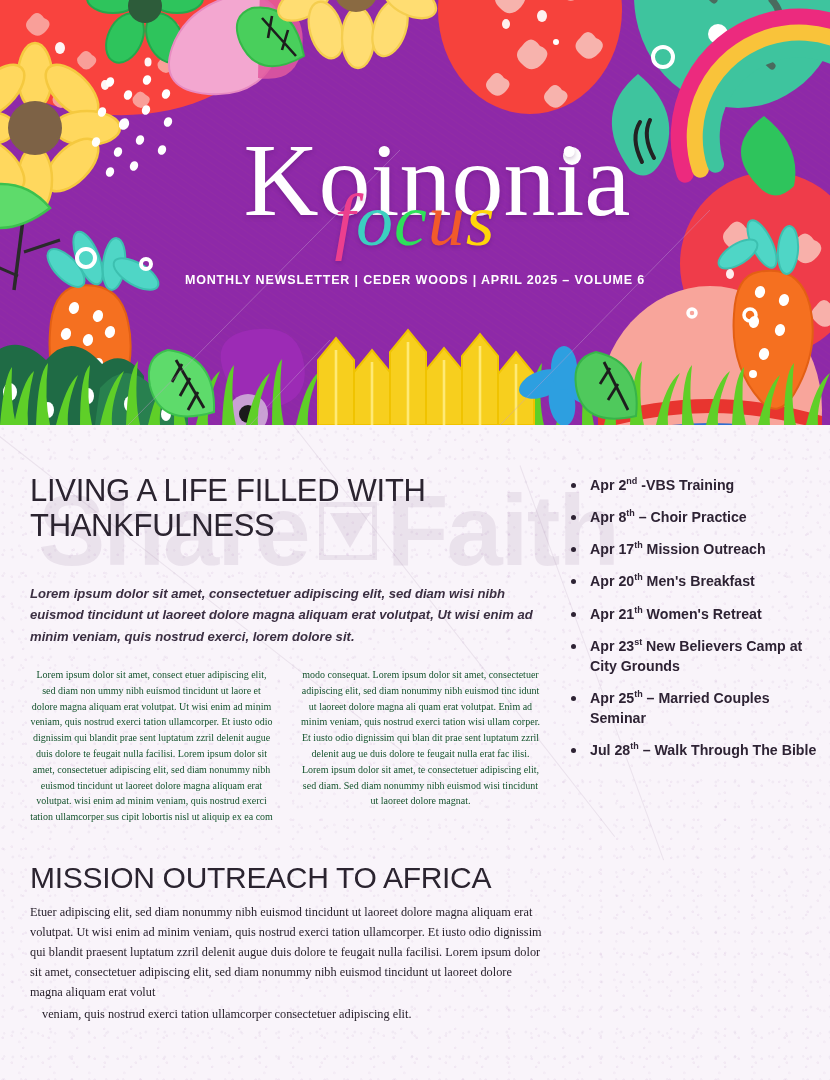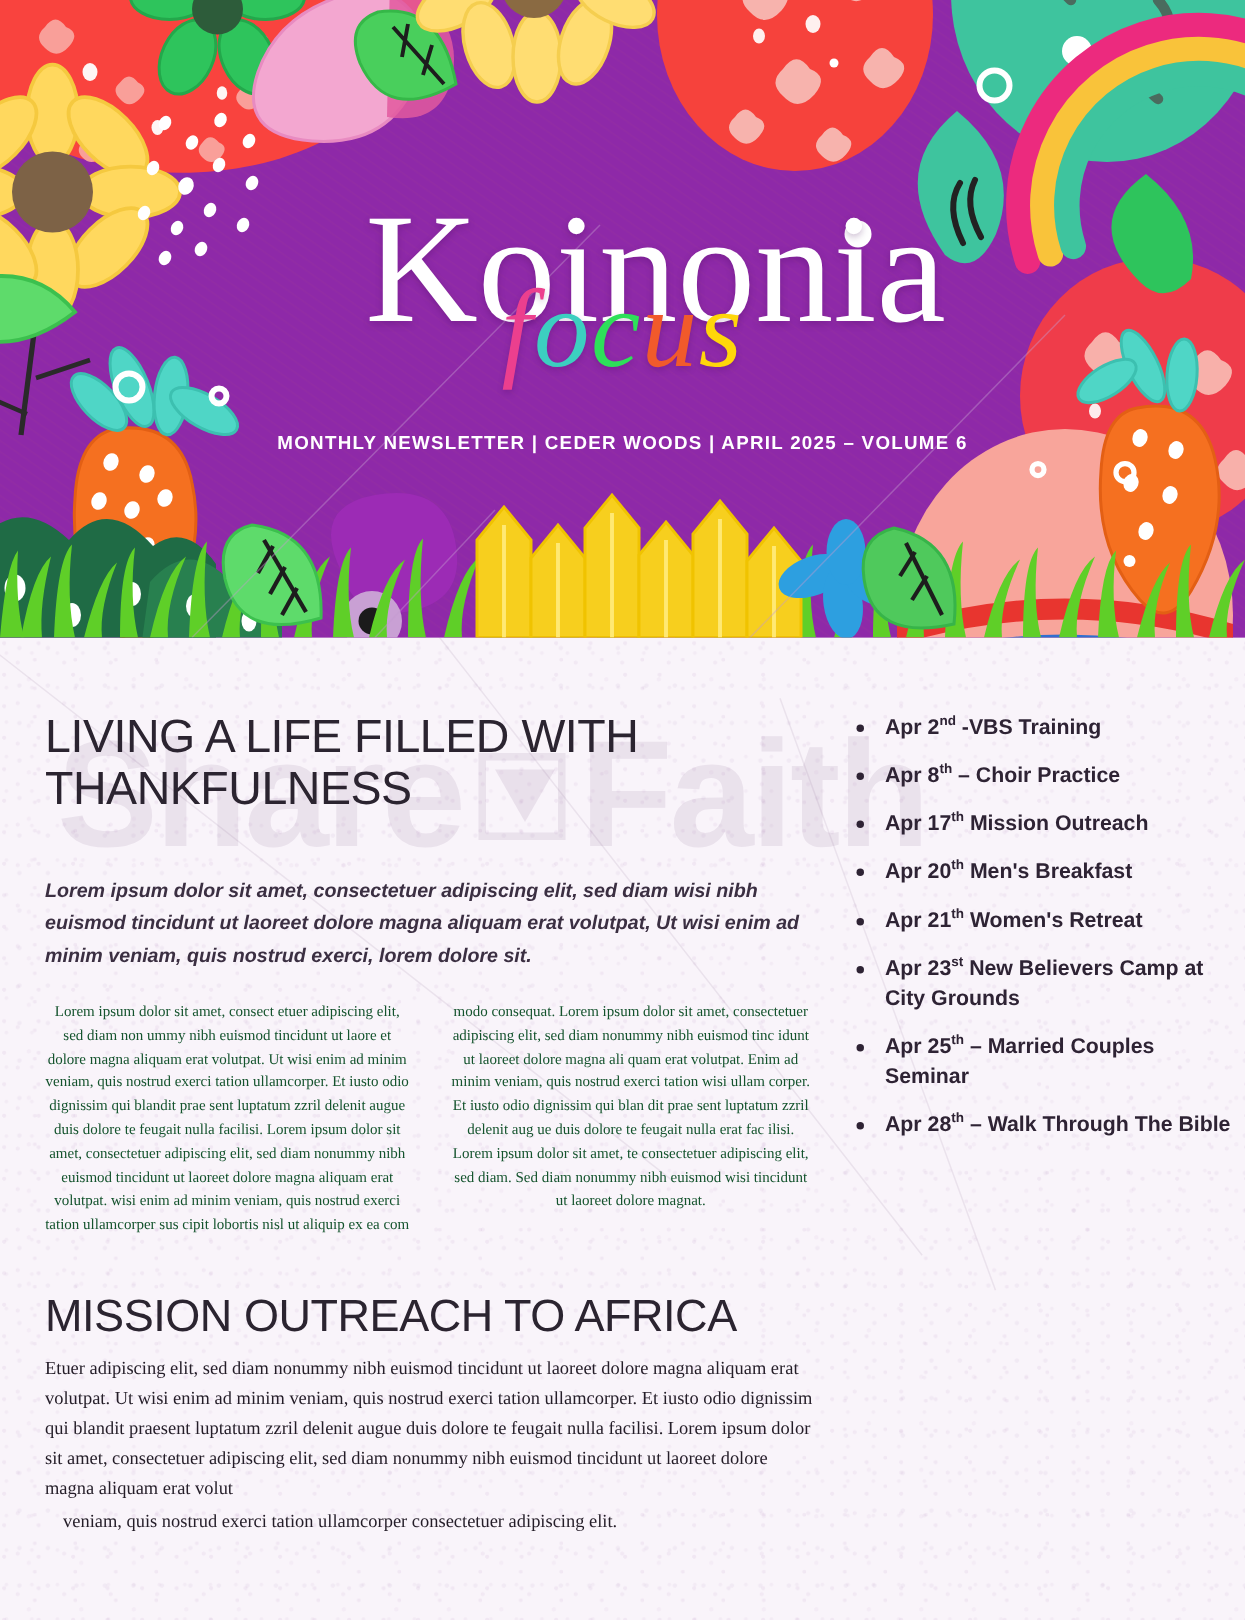--- a/index.html
+++ b/index.html
@@ -67,21 +67,21 @@
     font-family: "Liberation Serif", "DejaVu Serif", serif;
     font-style: italic;
     font-size: 74px;
     line-height: .72;
     margin-top: -34px;
     letter-spacing: 1px;
     text-shadow: 0 2px 4px rgba(60,0,80,.22);
   }
   .m-focus span { display: inline; }
   .m-sub {
-    margin-top: 41px;
+    margin-top: 26px;
     font-family: "Liberation Sans", sans-serif;
     font-weight: bold;
     font-size: 12.5px;
     letter-spacing: .85px;
     color: #ffffff;
   }
 
   
   .watermark {
     position: absolute;
@@ -599,18 +599,18 @@
 
     <div class="col-side">
       <ul class="events-list">
           <li class="event-item"><span>Apr 2</span><sup>nd</sup><span> -VBS Training</span></li>
           <li class="event-item"><span>Apr 8</span><sup>th</sup><span> – Choir Practice</span></li>
           <li class="event-item"><span>Apr 17</span><sup>th</sup><span>  Mission Outreach</span></li>
           <li class="event-item"><span>Apr 20</span><sup>th</sup><span> Men's Breakfast</span></li>
           <li class="event-item"><span>Apr 21</span><sup>th</sup><span> Women's Retreat</span></li>
           <li class="event-item"><span>Apr 23</span><sup>st</sup><span> New Believers Camp at City Grounds</span></li>
           <li class="event-item"><span>Apr 25</span><sup>th</sup><span> – Married Couples Seminar</span></li>
-          <li class="event-item"><span>Apr 28</span><sup>th</sup><span> – Walk Through The Bible</span></li>
+          <li class="event-item"><span>Jul 28</span><sup>th</sup><span> – Walk Through The Bible</span></li>
         </ul>
     </div>
 
   </div>
 </div>
 
 </body></html>

